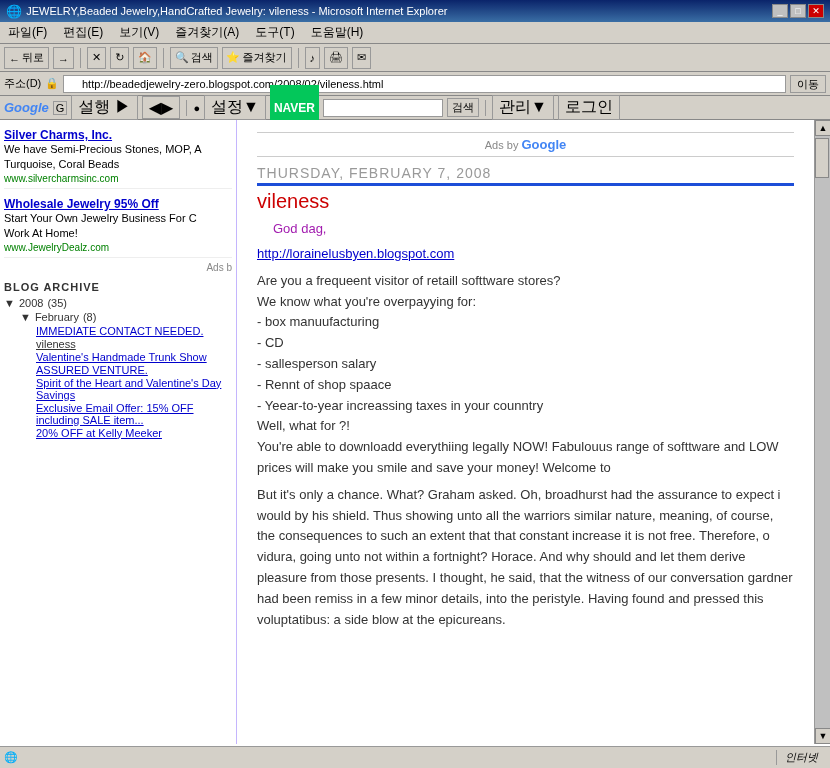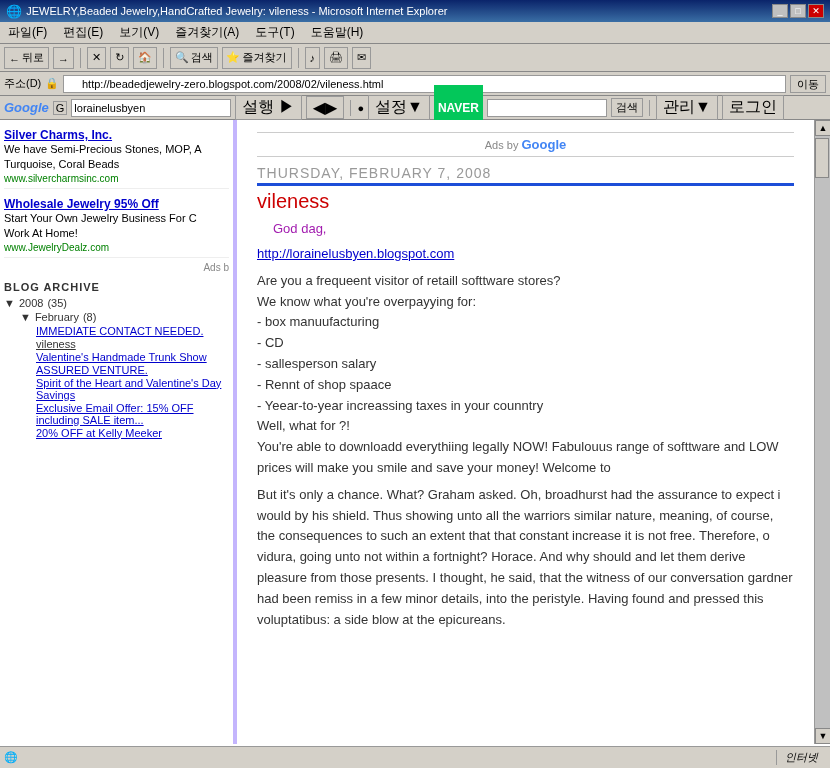--- a/index.html
+++ b/index.html
@@ -141,21 +141,21 @@
       display: flex;
       height: calc(768px - 22px - 22px - 28px - 24px - 24px - 24px);
       overflow: hidden;
     }
 
     
     .sidebar {
       width: 237px;
       min-width: 237px;
       background: #fff;
-      border-right: 4px solid #c4b5fd;
+      border-right: 1px solid #c4b5fd;
       overflow-y: auto;
       padding: 4px;
       font-size: 11px;
     }
 
     
     .sidebar-ad {
       border-bottom: 1px solid #eee;
       padding: 4px 0;
       margin-bottom: 4px;
@@ -390,21 +390,20 @@
 <div class="address-bar">
   <span class="address-label">주소(D)</span>
   <span style="font-size:11px;">🔒</span>
   <input class="address-input" type="text" value="http://beadedjewelry-zero.blogspot.com/2008/02/vileness.html" style="">
   <button class="address-go">이동</button>
 </div>
 
 <div class="google-bar">
   <span class="google-logo" style="font-style:italic;">Google</span>
   <span style="font-size:11px; border:1px solid #999; padding:0 2px;">G</span>
-  <input class="google-search-input" type="text" value="lorainelusbyen" style="">
   <button class="google-btn">설행 ▶</button>
   <button class="google-btn">◀▶</button>
   <span style="width:1px;height:16px;background:#999;margin:0 2px;"></span>
   <span style="font-size:11px;">●</span>
   <button class="google-btn">설정▼</button>
   <span class="naver-logo">NAVER</span>
   <input class="naver-search-input" type="text" style="">
   <button class="naver-search-btn">검색</button>
   <span style="width:1px;height:16px;background:#999;margin:0 2px;"></span>
   <button class="google-btn">관리▼</button>

